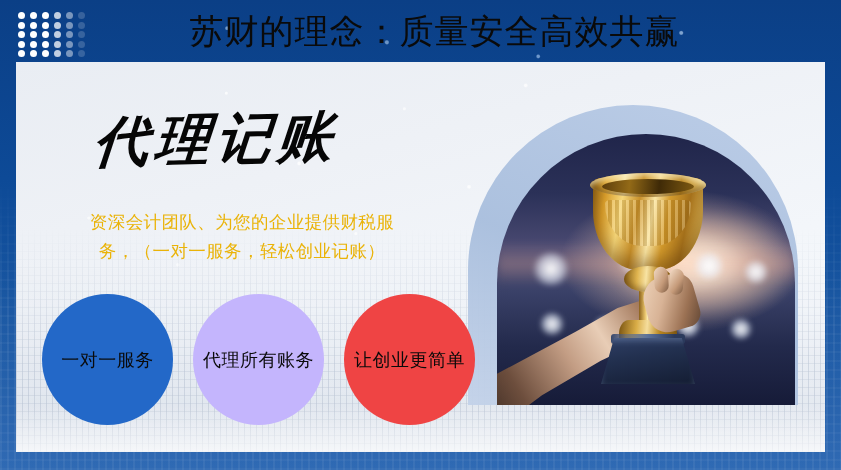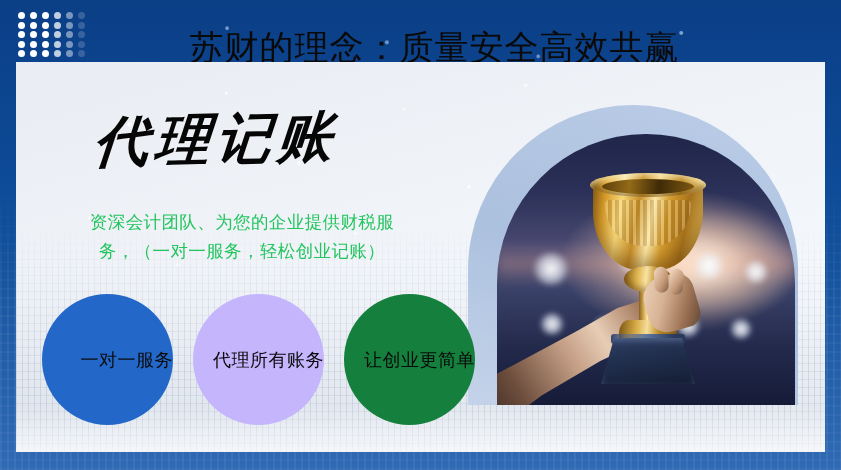--- a/index.html
+++ b/index.html
@@ -97,21 +97,21 @@
     width: 7px; height: 7px;
     border-radius: 50%;
     background: #ffffff;
   }
   .dot-grid i:nth-child(6n-1) { opacity: .45; }
   .dot-grid i:nth-child(6n)   { opacity: .18; }
   .dot-grid i:nth-child(6n-2) { opacity: .75; }
 
   .header-title {
     position: absolute;
-    left: 0; top: 24px;
+    left: 0; top: 8px;
     width: 841px;
     text-align: center;
     padding-left: 28px;
     box-sizing: border-box;
     font-size: 34px;
     line-height: 46px;
     letter-spacing: 1px;
     color: #0a0a0a;
     font-family: "DejaVu Sans", "Liberation Sans", sans-serif;
     white-space: nowrap;
@@ -187,21 +187,21 @@
   }
 
   .subtitle {
     position: absolute;
     left: 56px; top: 208px;
     width: 372px;
     text-align: center;
     font-size: 17.5px;
     line-height: 29px;
     letter-spacing: .4px;
-    color: #22c55e;
+    color: #eab308;
     font-family: "DejaVu Sans", "Liberation Sans", sans-serif;
   }
 
   
   .arch-backdrop {
     position: absolute;
     left: 468px; top: 105px;
     width: 330px; height: 300px;
     background: linear-gradient(200deg, #b9cbe6 0%, #a8bedd 55%, #c3d2e9 100%);
     border-radius: 165px 165px 0 0;
@@ -329,21 +329,21 @@
   }
 
   
   .circle {
     position: absolute;
     top: 294px;
     width: 131px; height: 131px;
     border-radius: 50%;
     display: flex;
     align-items: center;
-    justify-content: flex-end;
+    justify-content: center;
     color: #0a0a0a;
     font-size: 18px;
     letter-spacing: .5px;
     font-family: "DejaVu Sans", "Liberation Sans", sans-serif;
     white-space: nowrap;
   }
   .circle.c1 { left: 42px;  }
   .circle.c2 { left: 193px; }
   .circle.c3 { left: 344px; }
 
@@ -449,17 +449,17 @@
       <div class="finger" style="left:30px; top:-4px; transform:rotate(20deg);"></div>
     </div>
   </div>
 
   <div class="circle c1" style="background: rgb(35, 104, 200);">
     <span>一对一服务</span>
   </div>
   <div class="circle c2" style="background: #c4b5fd;">
     <span>代理所有账务</span>
   </div>
-  <div class="circle c3" style="background: #15803d;">
+  <div class="circle c3" style="background: #ef4444;">
     <span>让创业更简单</span>
   </div>
 
 </div>
 
 </body></html>

